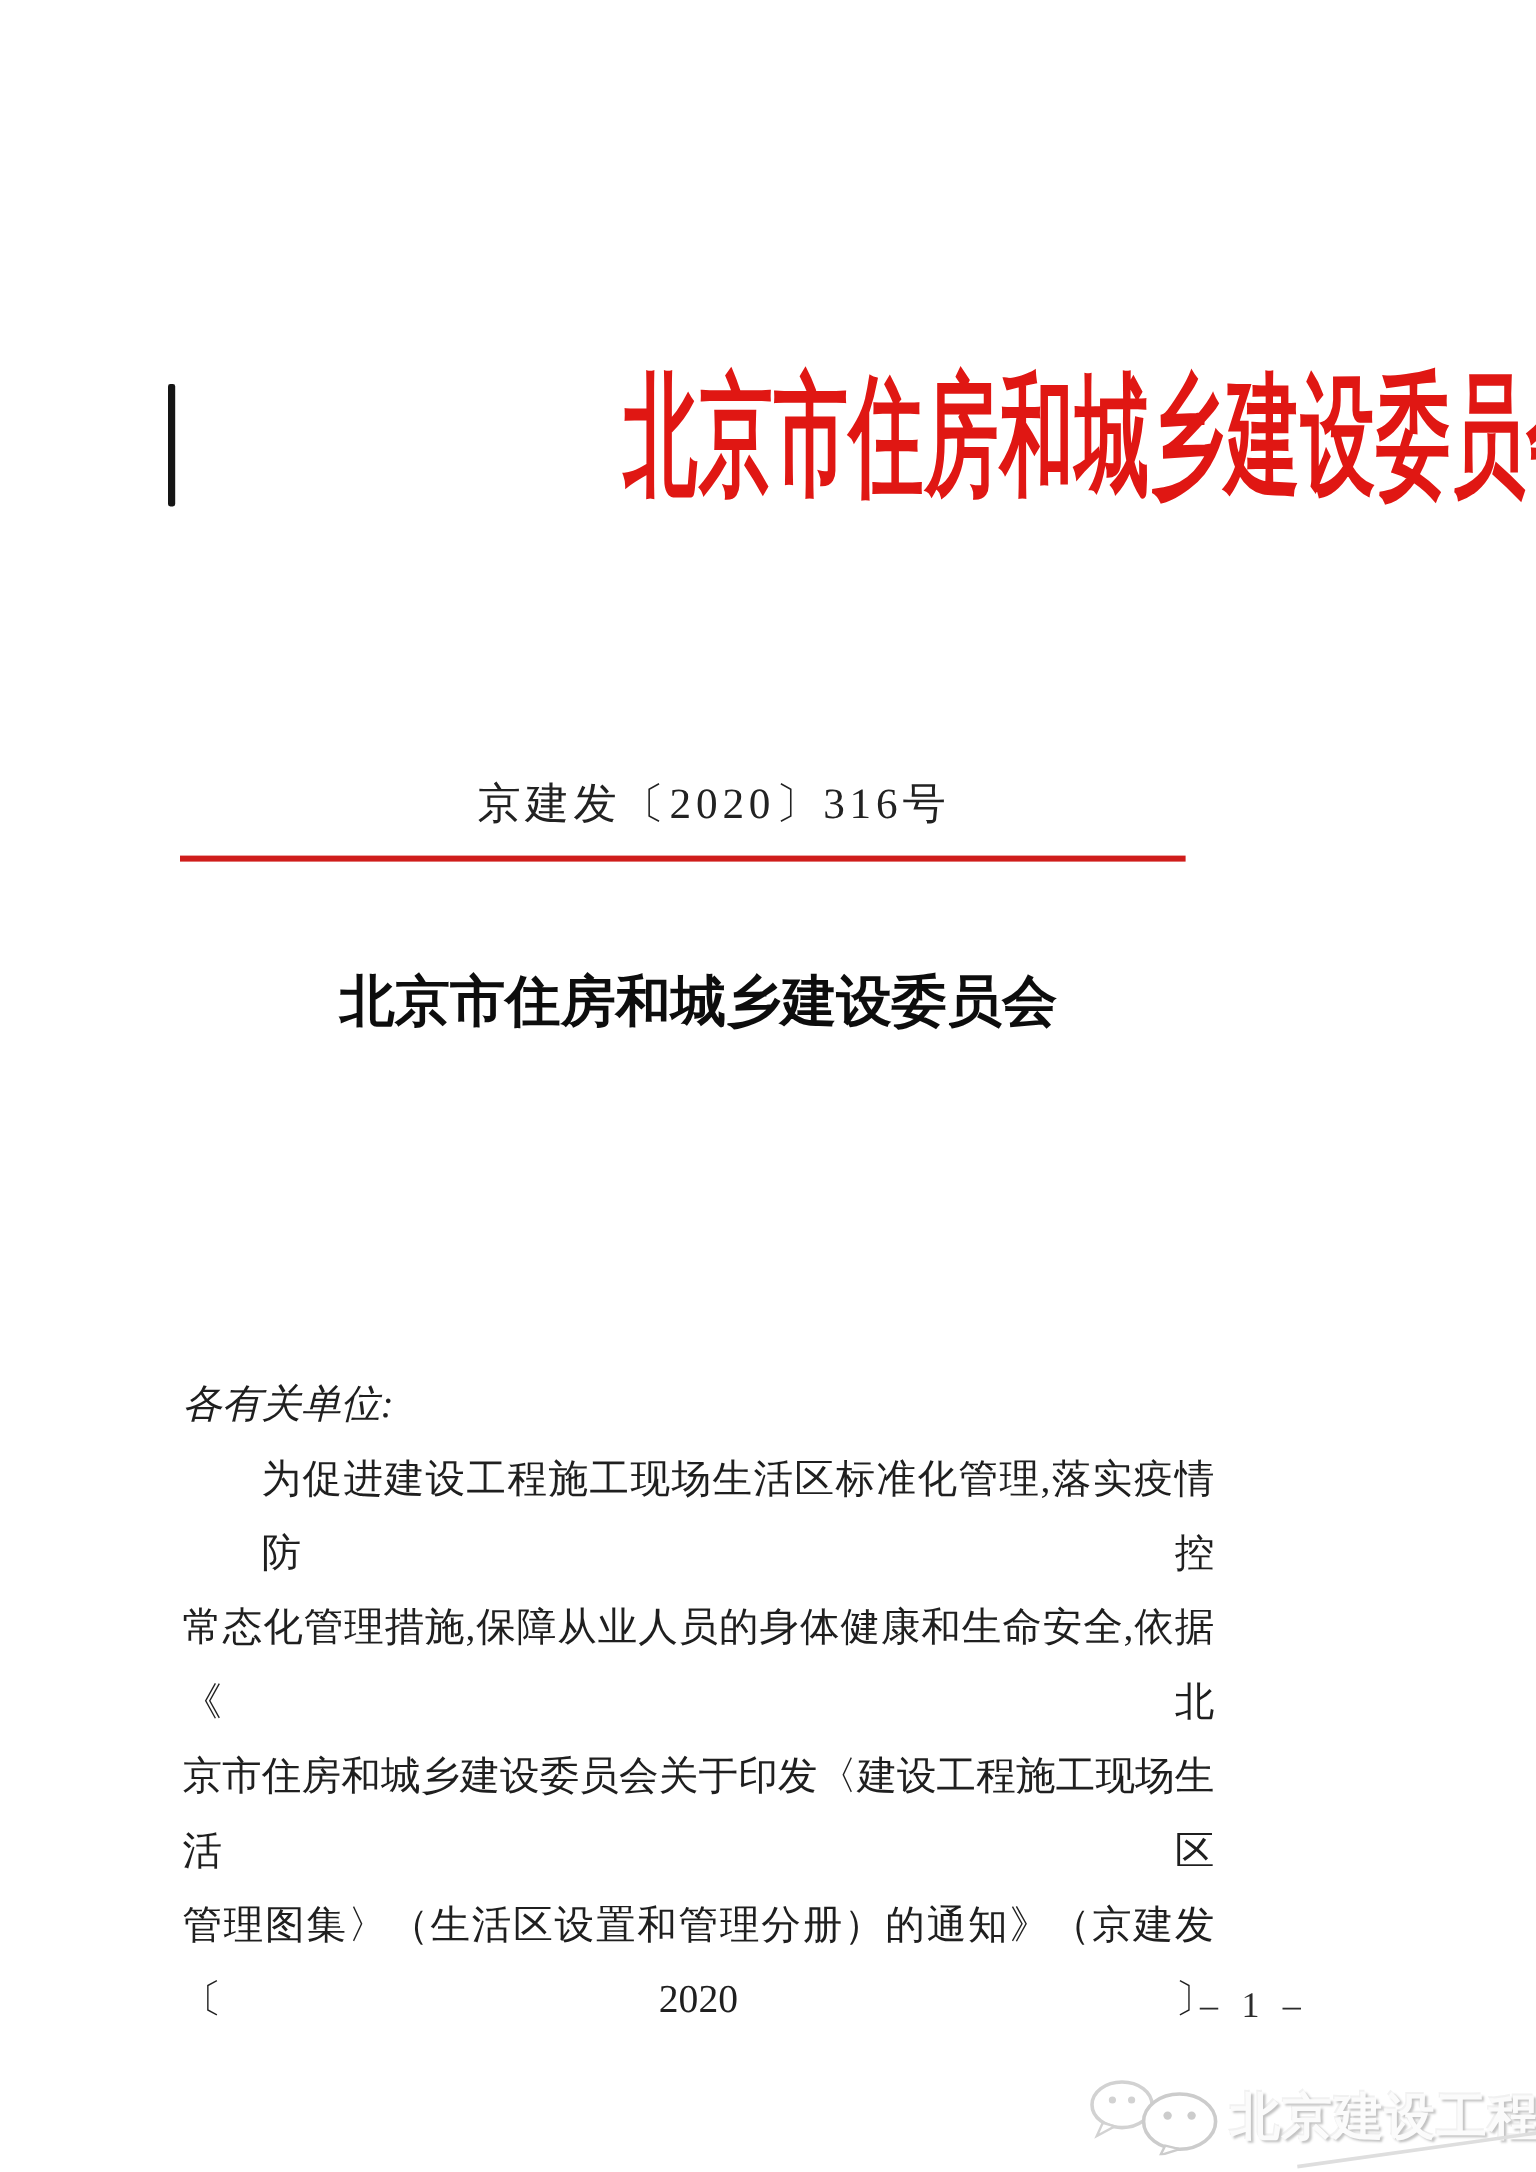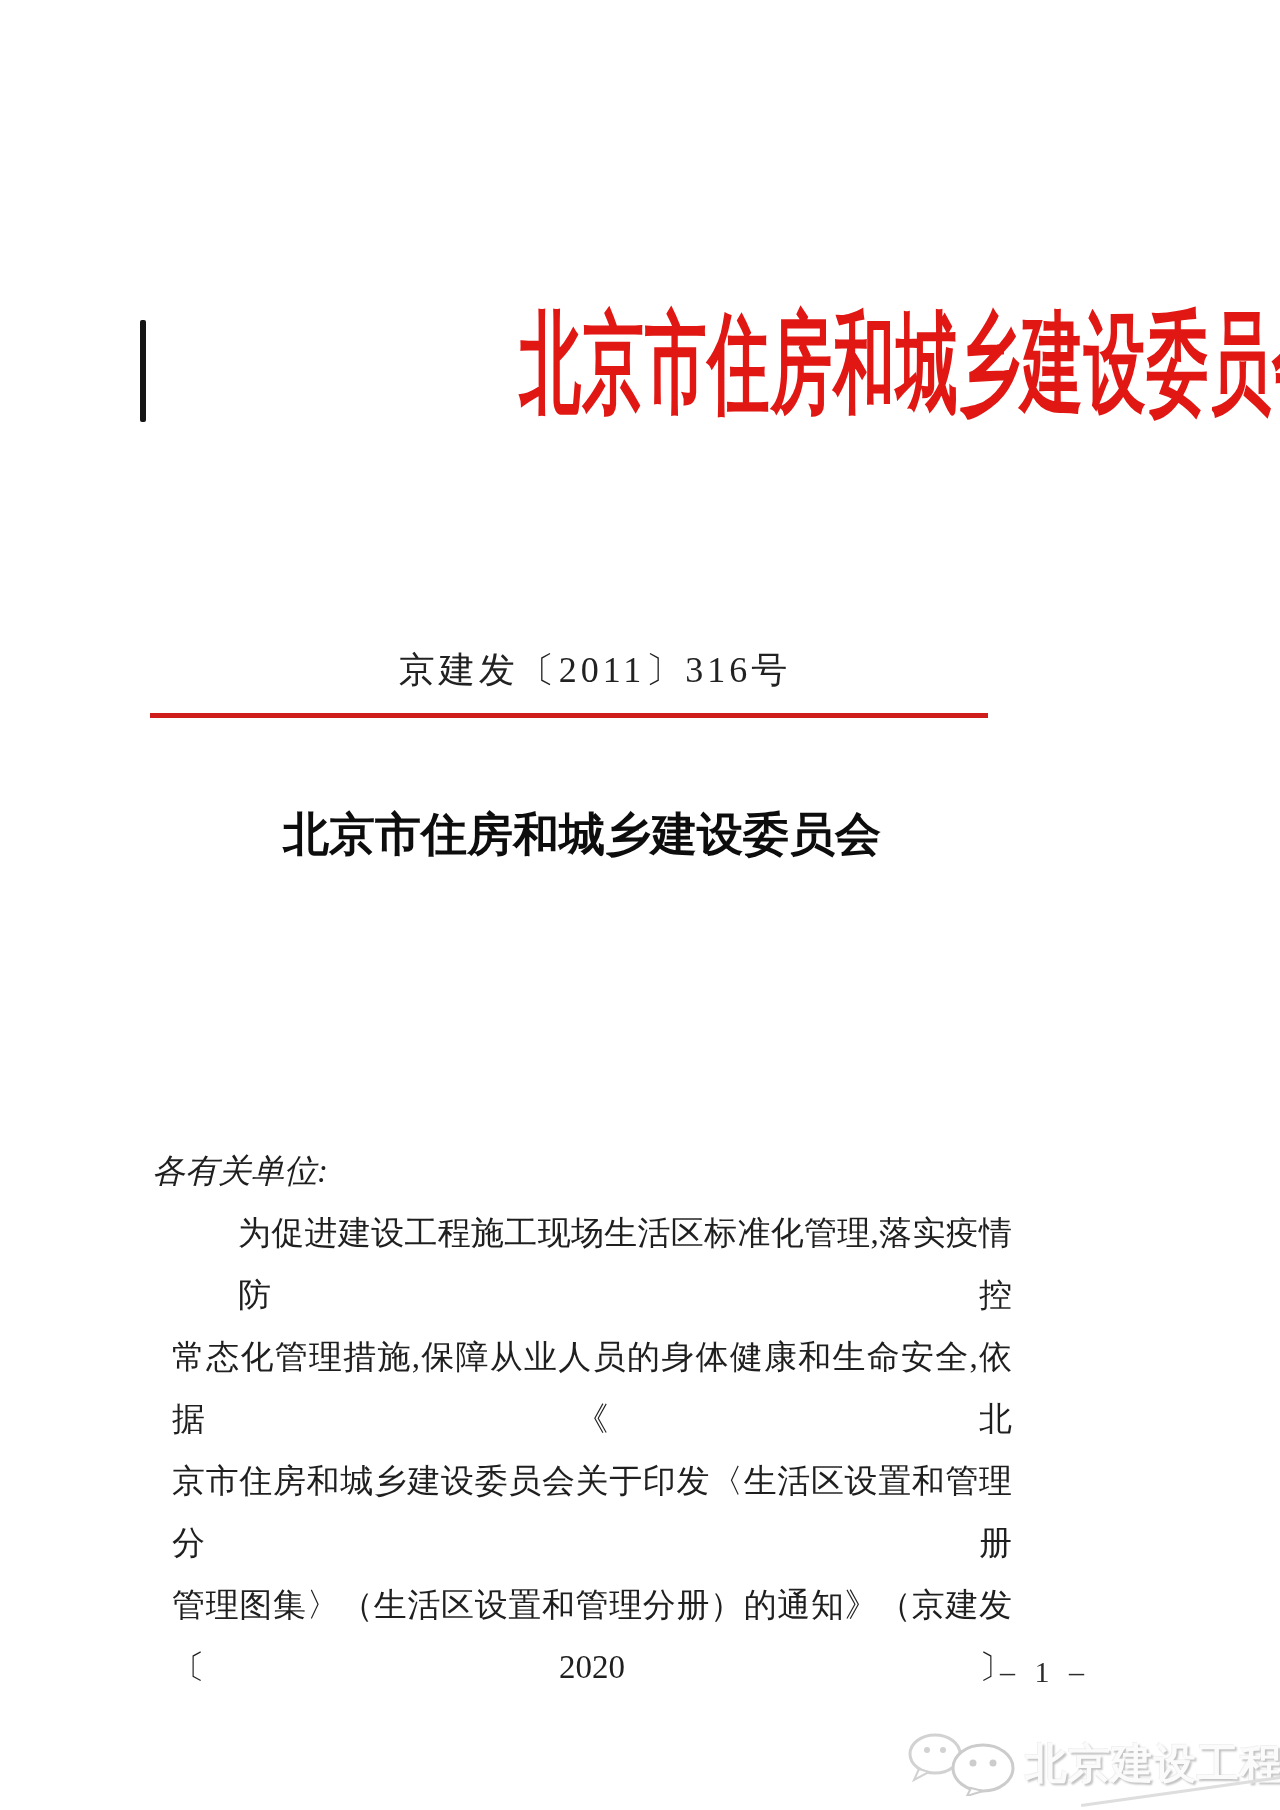--- a/index.html
+++ b/index.html
@@ -79,21 +79,20 @@
     left: 152px; top: 1140px;
     width: 860px;
     font-size: 33px;
     line-height: 62px;
     color: #1f1f1f;
   }
   .salutation { text-align: left; font-style: italic; }
   .para-line {
     text-align: justify;
     text-align-last: justify;
-    margin-left: 20px;
   }
   .para-line.indent { padding-left: 66px; }
 
   
   .page-number {
     position: absolute;
     left: 980px; top: 1652px;
     width: 130px;
     text-align: center;
     font-size: 30px;
@@ -133,33 +132,33 @@
 <body>
 
 <div class="page">
 
   <div class="scan-mark"></div>
 
   <div class="banner">
     <span class="banner-text">北京市住房和城乡建设委员会文件</span>
   </div>
 
-  <div class="doc-number">京建发〔2011〕316号</div>
+  <div class="doc-number">京建发〔2020〕316号</div>
 
   <div class="red-rule"></div>
 
   <div class="notice-title">
     <div>北京市住房和城乡建设委员会</div>
   </div>
 
   <div class="body-block">
     <div class="salutation">各有关单位:</div>
     <div class="para-line indent">为促进建设工程施工现场生活区标准化管理,落实疫情防控</div>
     <div class="para-line">常态化管理措施,保障从业人员的身体健康和生命安全,依据《北</div>
-    <div class="para-line">京市住房和城乡建设委员会关于印发〈生活区设置和管理分册</div>
+    <div class="para-line">京市住房和城乡建设委员会关于印发〈建设工程施工现场生活区</div>
     <div class="para-line">管理图集〉（生活区设置和管理分册）的通知》（京建发〔2020〕</div>
 
   </div>
 
   <div class="page-number">– 1 –</div>
 
   <div class="watermark">
     <svg class="wm-icon" viewBox="0 0 120 64" xmlns="http://www.w3.org/2000/svg">
 
       <ellipse cx="30" cy="22" rx="25" ry="19" fill="#ffffff" stroke="#d2d2d2" stroke-width="3"></ellipse>

